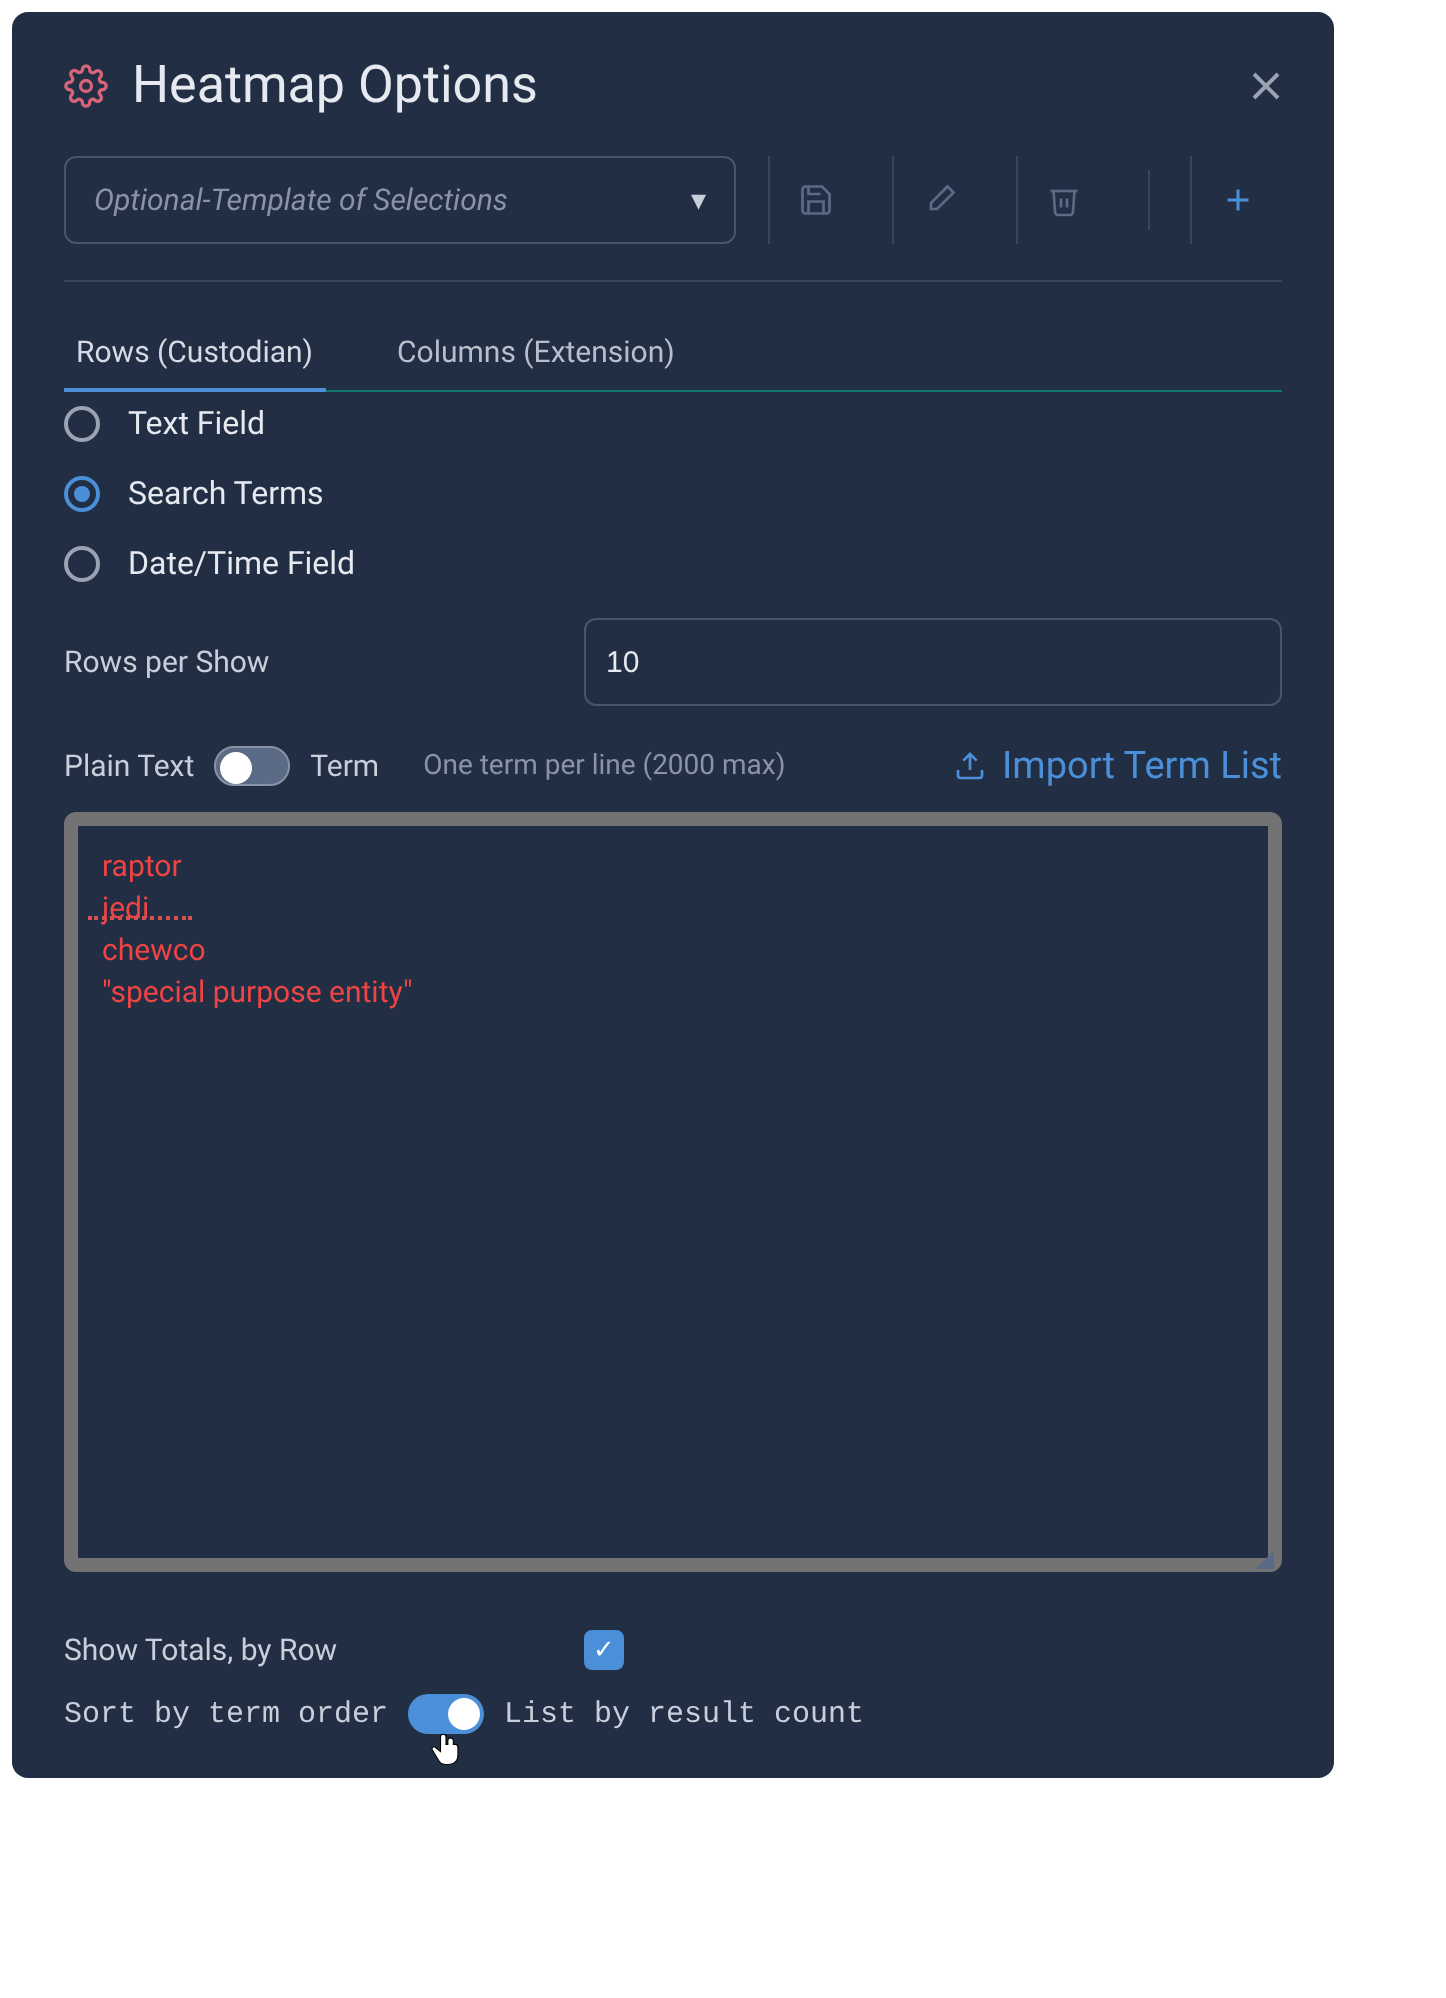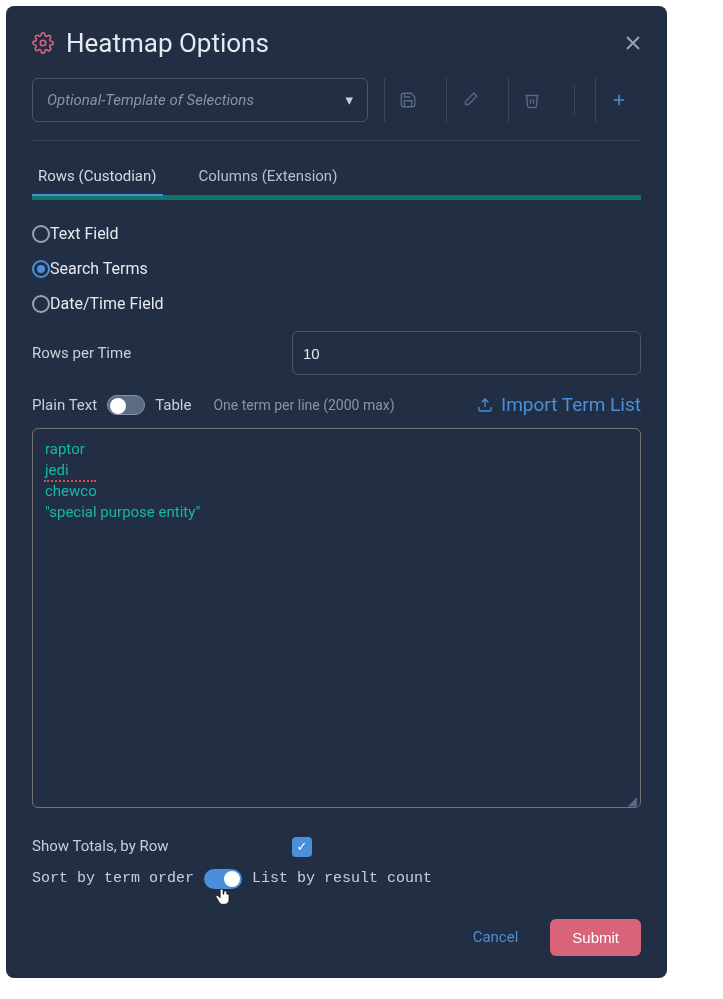--- a/index.html
+++ b/index.html
@@ -81,22 +81,22 @@
     margin: 0 4px;
   }
   hr.sep {
     border: none;
     border-top: 1px solid #3a4659;
     margin: 0 0 18px 0;
   }
   .tabs {
     display: flex;
     gap: 30px;
-    border-bottom: 5px solid #0f766e;
-    margin-bottom: 24px;
+    border-bottom: 1px solid #0f766e;
+    margin-bottom: 6px;
   }
   .tab {
     padding: 8px 6px 10px;
     font-size: 15px;
     color: #b8bfcc;
     cursor: pointer;
     position: relative;
   }
   .tab.active {
     color: #d6dae2;
@@ -124,20 +124,21 @@
     flex: 1;
   }
   .radio-group {
     display: flex;
     flex-direction: column;
     gap: 16px;
   }
   .radio-item {
     display: flex;
     align-items: center;
+    gap: 14px;
     font-size: 16px;
     color: #e6e9ef;
     cursor: pointer;
   }
   .radio-circle {
     width: 18px;
     height: 18px;
     border: 2px solid #9aa3b2;
     border-radius: 50%;
     display: inline-flex;
@@ -203,24 +204,24 @@
     color: #4a8fd8;
     font-size: 19px;
     display: flex;
     align-items: center;
     gap: 8px;
     cursor: pointer;
   }
   .terms-box {
     width: 100%;
     height: 380px;
-    border: 1px solid #737373;
+    border: 7px solid #737373;
     border-radius: 6px;
     background: transparent;
-    color: #14b8a6;
+    color: #ef4444;
     font-size: 15px;
     padding: 10px 12px;
     resize: none;
     font-family: inherit;
     line-height: 1.4;
     position: relative;
   }
   .terms-wrap {
     position: relative;
     margin-top: 12px;
@@ -372,32 +373,32 @@
         </div>
         <div class="radio-item">
           <span class="radio-circle"></span>
           <span>Date/Time Field</span>
         </div>
       </div>
     </div>
   </div>
 
   <div class="form-row">
-    <div class="label-col">Rows per Time</div>
+    <div class="label-col">Rows per Show</div>
     <div class="field-col">
       <input class="text-input" value="10" style="">
     </div>
   </div>
 
   <div class="toggle-row">
     <span>Plain Text</span>
     <span class="toggle off">
         <span class="knob"></span>
       </span>
-    <span>Table</span>
+    <span>Term</span>
     <span class="hint">One term per line (2000 max)</span>
     <span class="import-link">
       <svg width="16" height="16" viewBox="0 0 24 24" fill="none" stroke="#4a8fd8" stroke-width="2">
         <path d="M12 15V3M7 8l5-5 5 5"></path>
           <path d="M21 15v4a2 2 0 0 1-2 2H5a2 2 0 0 1-2-2v-4"></path>
       </svg>
       <span>Import Term List</span>
     </span>
   </div>
 
@@ -423,18 +424,14 @@
         <span class="knob"></span>
       </span>
     <span>List by result count</span>
     <span class="cursor-hand">
       <svg width="22" height="22" viewBox="0 0 24 24" fill="#fff" stroke="#000" stroke-width="0.6">
         <path d="M9 11V6a1.5 1.5 0 0 1 3 0v4h1V8a1.5 1.5 0 0 1 3 0v2h1a1.5 1.5 0 0 1 1.5 1.5V16c0 3-2 5-5 5h-2c-2 0-3-1-4-3l-3-5c-.5-1 .5-2 1.5-1.5L9 14z"></path>
       </svg>
     </span>
   </div>
 
-  <div class="footer">
-    <span class="btn-cancel">Cancel</span>
-    <button class="btn-submit">Submit</button>
-  </div>
 
 </div>
 
 </body></html>

